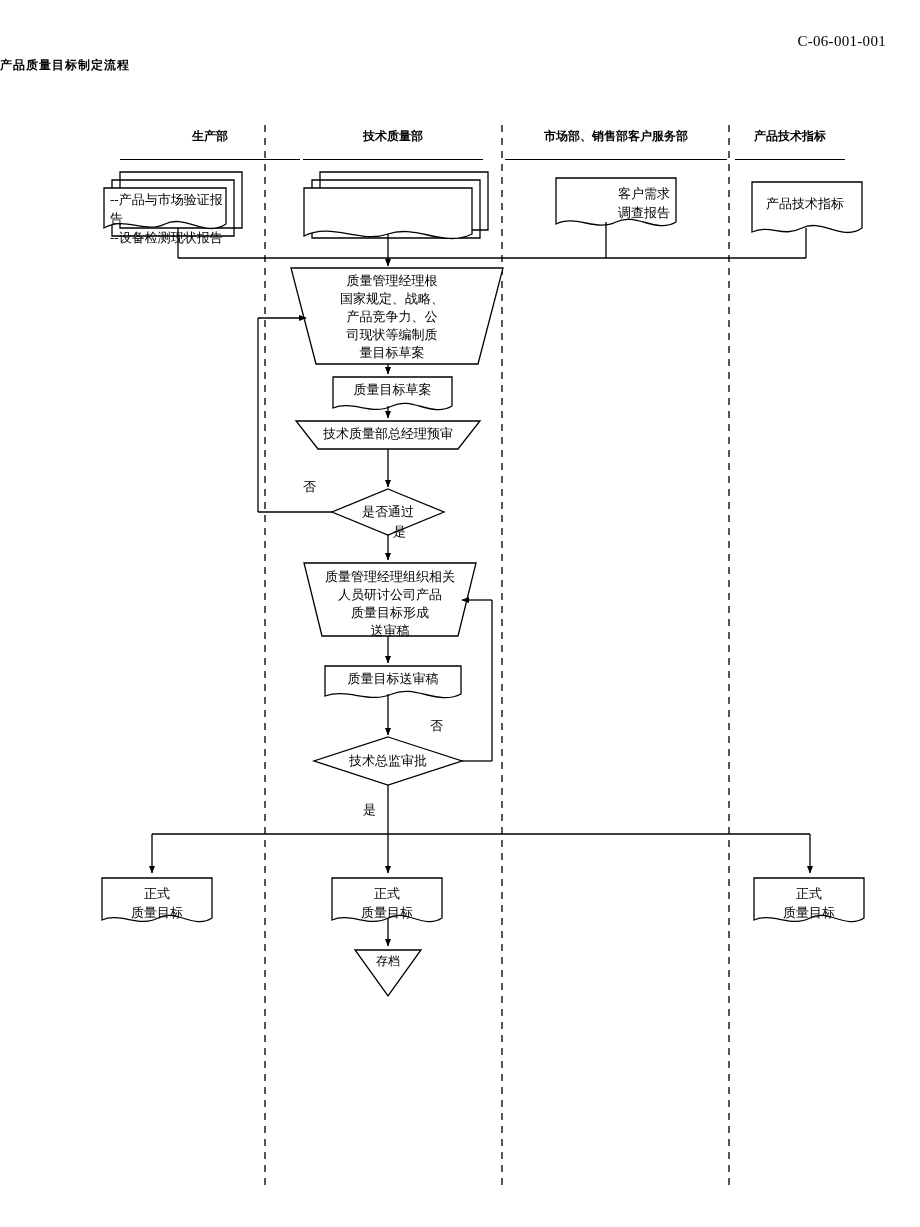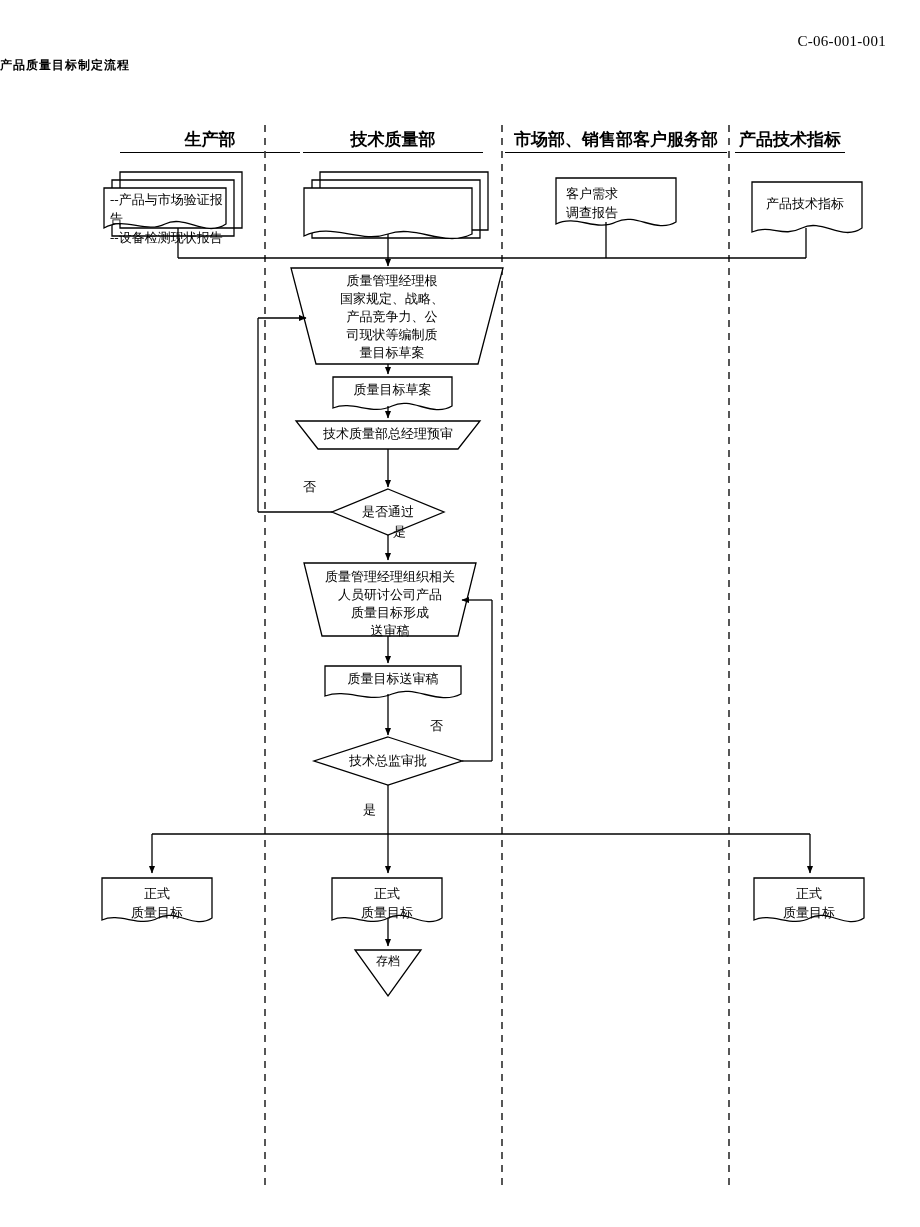--- a/index.html
+++ b/index.html
@@ -16,22 +16,22 @@
     left:0;top:33px;width:886px;text-align:right;
     font-size:15px;letter-spacing:.3px;
   }
   #page-title{
     left:0;top:57px;width:920px;text-align:left;
     font-size:12px;font-weight:bold;letter-spacing:1px;
   }
 
   
   .lane-head{
-    font-size:17px;font-weight:bold;text-align:center;
-    border-bottom:1.4px solid #000;padding-bottom:1px;
+    font-size:12px;font-weight:bold;text-align:center;
+    border-bottom:1.4px solid #000;padding-bottom:14px;
     white-space:nowrap;
   }
 
   
   #draw{position:absolute;left:0;top:0;width:920px;height:1227px;}
 
   
   .shape-text{
     position:absolute;text-align:center;font-size:13px;line-height:16px;
     white-space:pre-line;pointer-events:none;
@@ -201,21 +201,21 @@
         <path d="M355,950 L421,950 L388,996 Z" fill="#fff"></path>
       </g>
 
     </g>
   </svg>
 
   <div class="shape-text left" style="left:110px;top:190px;width:120px;line-height:19px;">--产品与市场验证报告
 --设备检测现状报告</div>
 
 
-  <div class="shape-text" style="left:532px;top:184px;width:120px;line-height:19px;">客户需求
+  <div class="shape-text" style="left:584px;top:184px;width:120px;line-height:19px;">客户需求
 调查报告</div>
 
   <div class="shape-text" style="left:752px;top:196px;width:106px;">产品技术指标</div>
 
   <div class="shape-text" style="left:304px;top:272px;width:176px;line-height:18px;">质量管理经理根
 国家规定、战略、
 产品竞争力、公
 司现状等编制质
 量目标草案</div>
 

